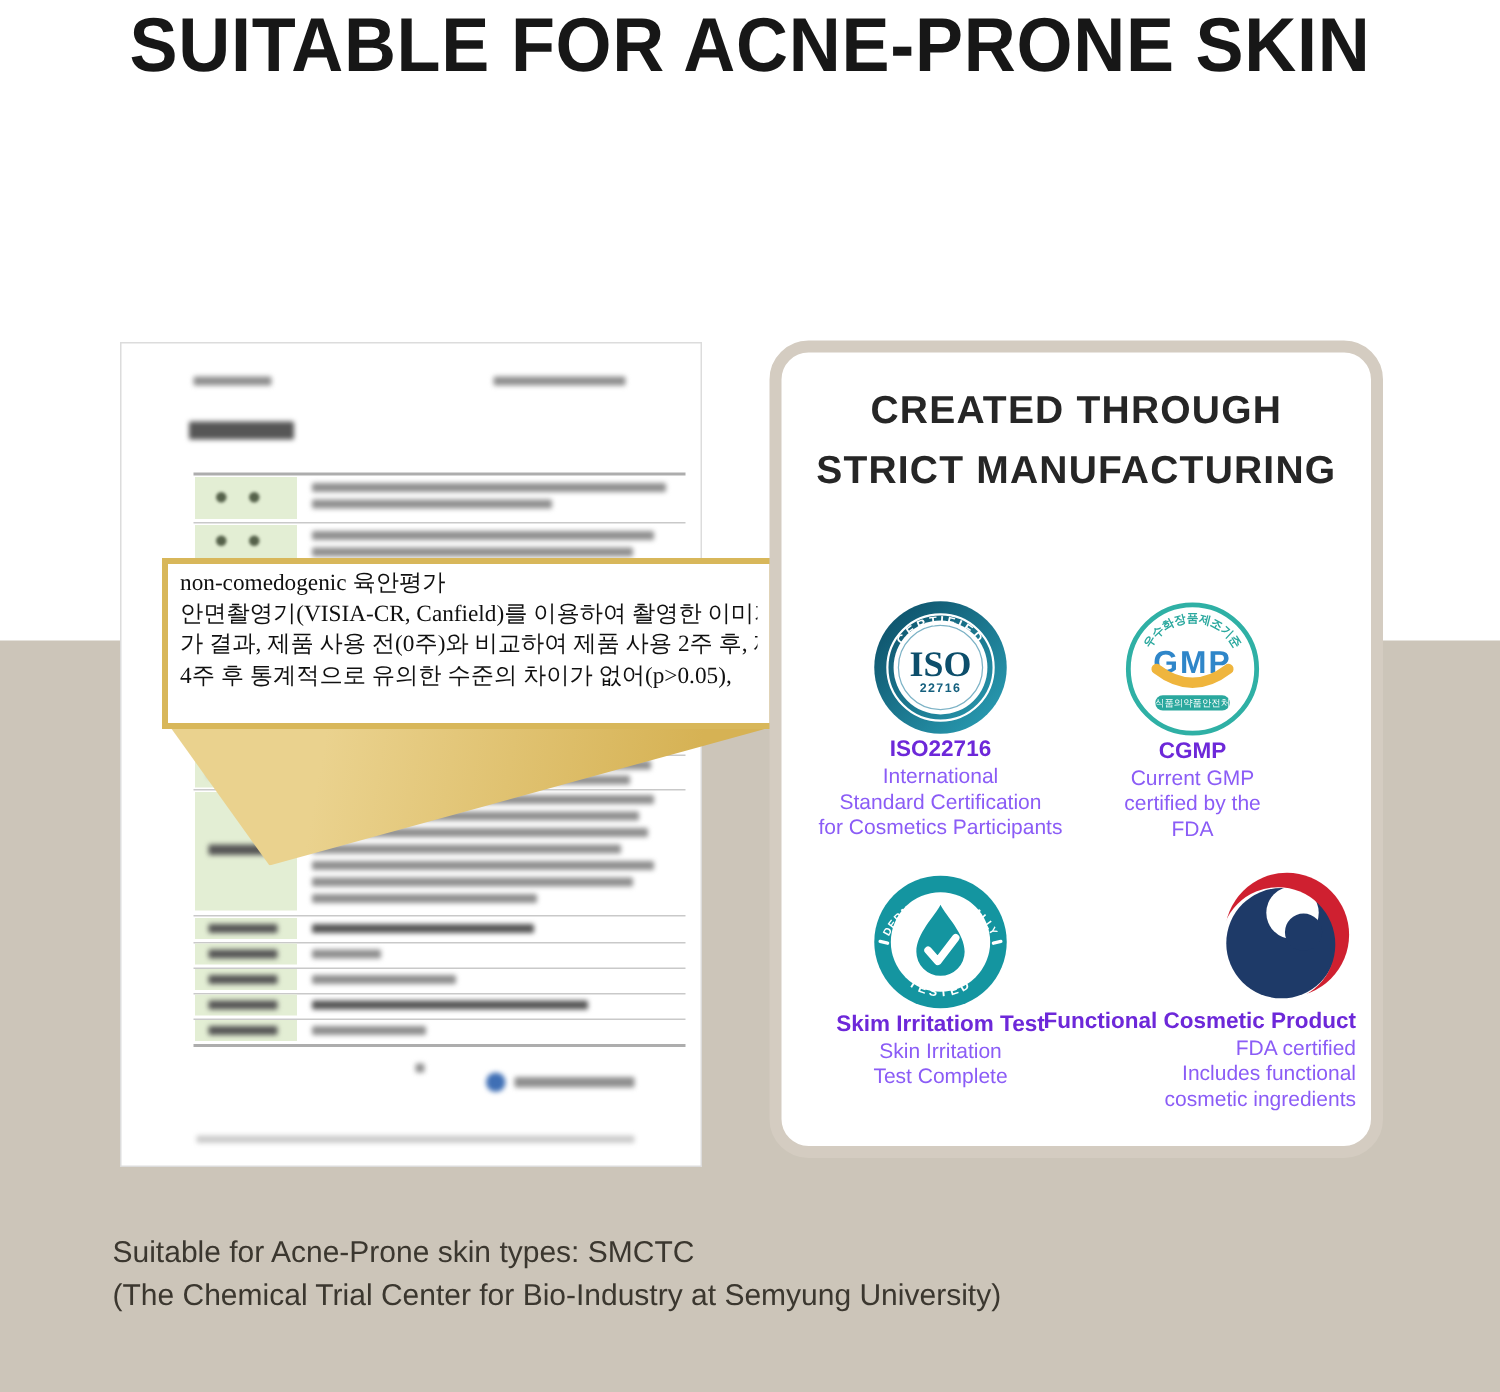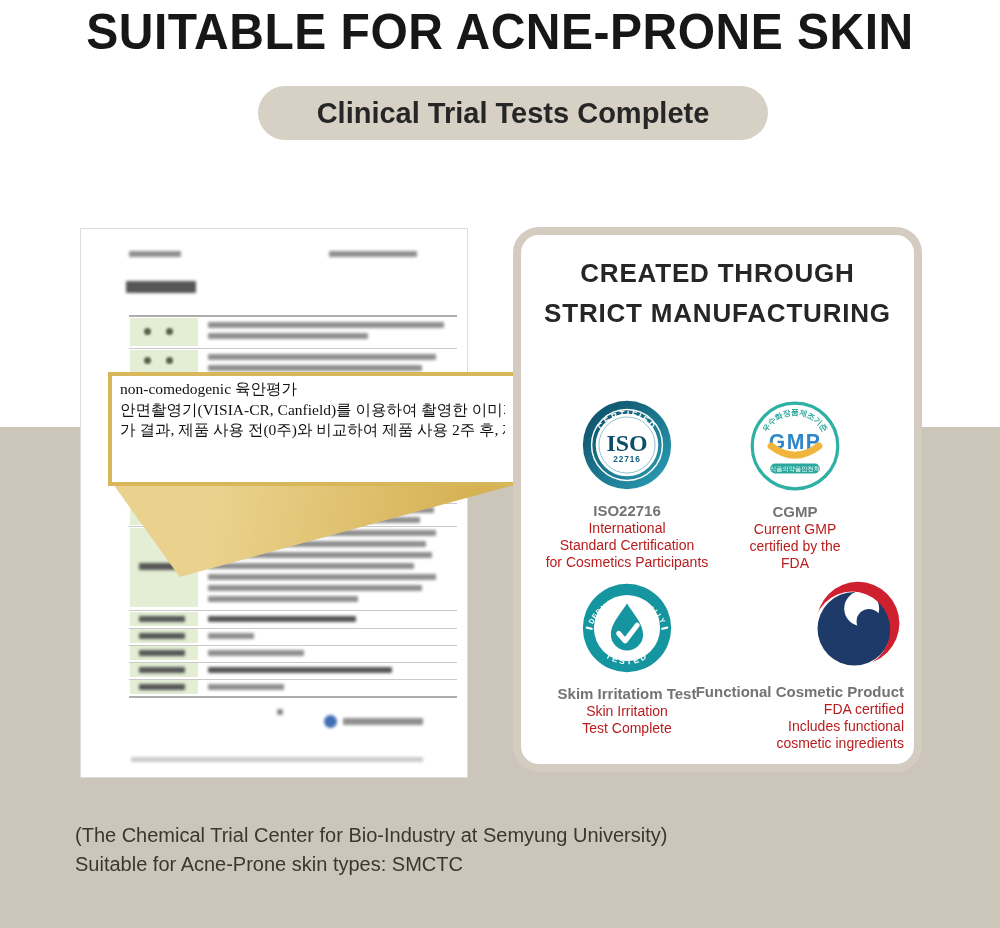--- a/index.html
+++ b/index.html
@@ -38,40 +38,37 @@
   .callout .cl{white-space:nowrap;overflow:hidden;}
   .hl{background:#fcee21;}
 
   
   .card{position:absolute;left:513px;top:227px;width:409px;height:545px;box-sizing:border-box;
         background:#ffffff;border:8px solid #d4ccc1;border-radius:26px;}
   .card-heading{position:absolute;left:513px;top:253px;width:409px;text-align:center;
                 font-size:26px;font-weight:700;letter-spacing:.8px;line-height:40px;color:#262626;}
   .cert{position:absolute;display:flex;flex-direction:column;align-items:center;text-align:center;}
   .cert .badge{width:92px;height:92px;}
-  .cert .title{margin-top:11px;font-size:15px;font-weight:700;color:#737373;line-height:17.5px;}
-  .cert .line{font-size:14px;color:#b91c1c;line-height:17px;}
+  .cert .title{font-size:15px;font-weight:700;color:#6d28d9;line-height:17.5px;}
+  .cert .line{font-size:14px;color:#8b5cf6;line-height:17px;}
   .c1{left:525px;top:399px;width:204px;}
   .c2{left:690px;top:400px;width:210px;}
   .c3{left:525px;top:582px;width:204px;}
   .c4{left:690px;top:580px;width:214px;align-items:flex-end;}
 
   
   .footer{position:absolute;left:75px;top:821px;font-size:20px;color:#3b372f;line-height:28.5px;}
 </style>
 </head>
 <body>
 
 <div class="canvas">
   <div class="bg-bottom"></div>
 
   <div class="main-title">SUITABLE FOR ACNE-PRONE SKIN</div>
-  <div class="pill">
-    <span>Clinical Trial Tests Complete</span>
-  </div>
 
   <div class="doc">
     <div class="bar" style="left:48px;top:22px;width:52px;"></div>
     <div class="bar" style="left:248px;top:22px;width:88px;"></div>
     <div class="bar dark" style="left:45px;top:52px;width:70px;height:12px;"></div>
 
     <div class="hline strong" style="left:48px;top:86px;width:328px;"></div>
     <div class="cell" style="left:49px;top:89px;width:68px;height:28px;"></div>
     <div class="dot" style="left:63px;top:99px;"></div>
     <div class="dot" style="left:85px;top:99px;"></div>
@@ -129,20 +126,21 @@
     <div class="logo-dot" style="left:243px;top:486px;"></div>
     <div class="bar" style="left:262px;top:489px;width:80px;height:7px;"></div>
     <div class="bar light" style="left:50px;top:528px;width:292px;height:5px;"></div>
   </div>
 
   <div class="tail"></div>
   <div class="callout">
     <div class="cl">non-comedogenic 육안평가</div>
     <div class="cl">안면촬영기(VISIA-CR, Canfield)를 이용하여 촬영한 이미지의 평</div>
     <div class="cl">가 결과, 제품 사용 전(0주)와 비교하여 제품 사용 2주 후, 제품</div>
+    <div class="cl">4주 후 통계적으로 유의한 수준의 차이가 없어(p&gt;0.05),</div>
   </div>
 
   <div class="card"></div>
   <div class="card-heading">
     <div>CREATED THROUGH</div>
     <div>STRICT MANUFACTURING</div>
   </div>
 
   <div class="cert c1">
     <svg class="badge" viewBox="0 0 100 100">
@@ -231,16 +229,16 @@
       <circle cx="62" cy="45" r="13.5" fill="#1e3a68"></circle>
       <rect width="100" height="100" fill="#cf2030" mask="url(#redm)"></rect>
     </svg>
     <div class="title">Functional Cosmetic Product</div>
     <div class="line">FDA certified</div>
     <div class="line">Includes functional</div>
     <div class="line">cosmetic ingredients</div>
   </div>
 
   <div class="footer">
+    <div>Suitable for Acne-Prone skin types: SMCTC</div>
     <div>(The Chemical Trial Center for Bio-Industry at Semyung University)</div>
-    <div>Suitable for Acne-Prone skin types: SMCTC</div>
   </div>
 </div>
 
 </body></html>

